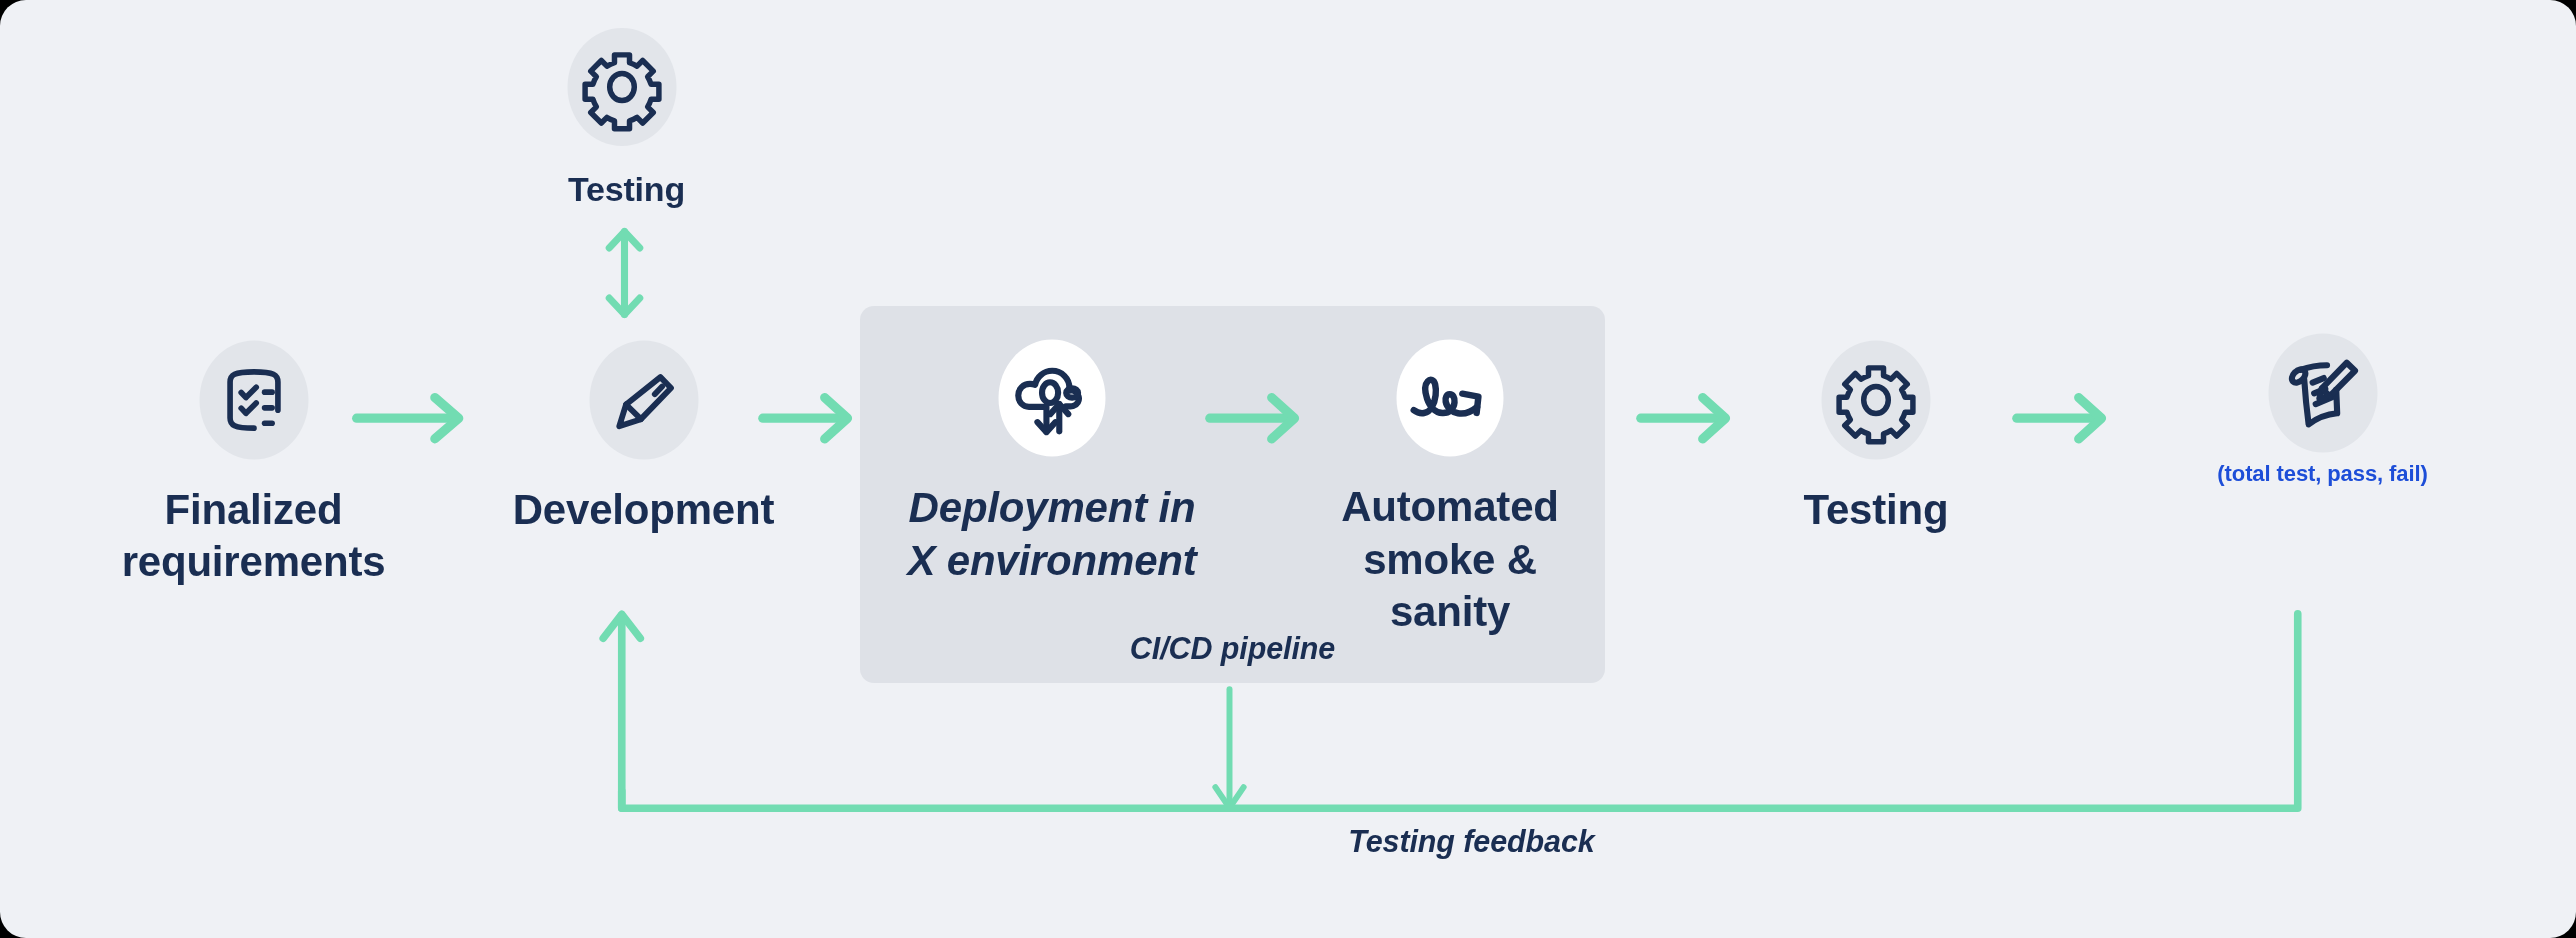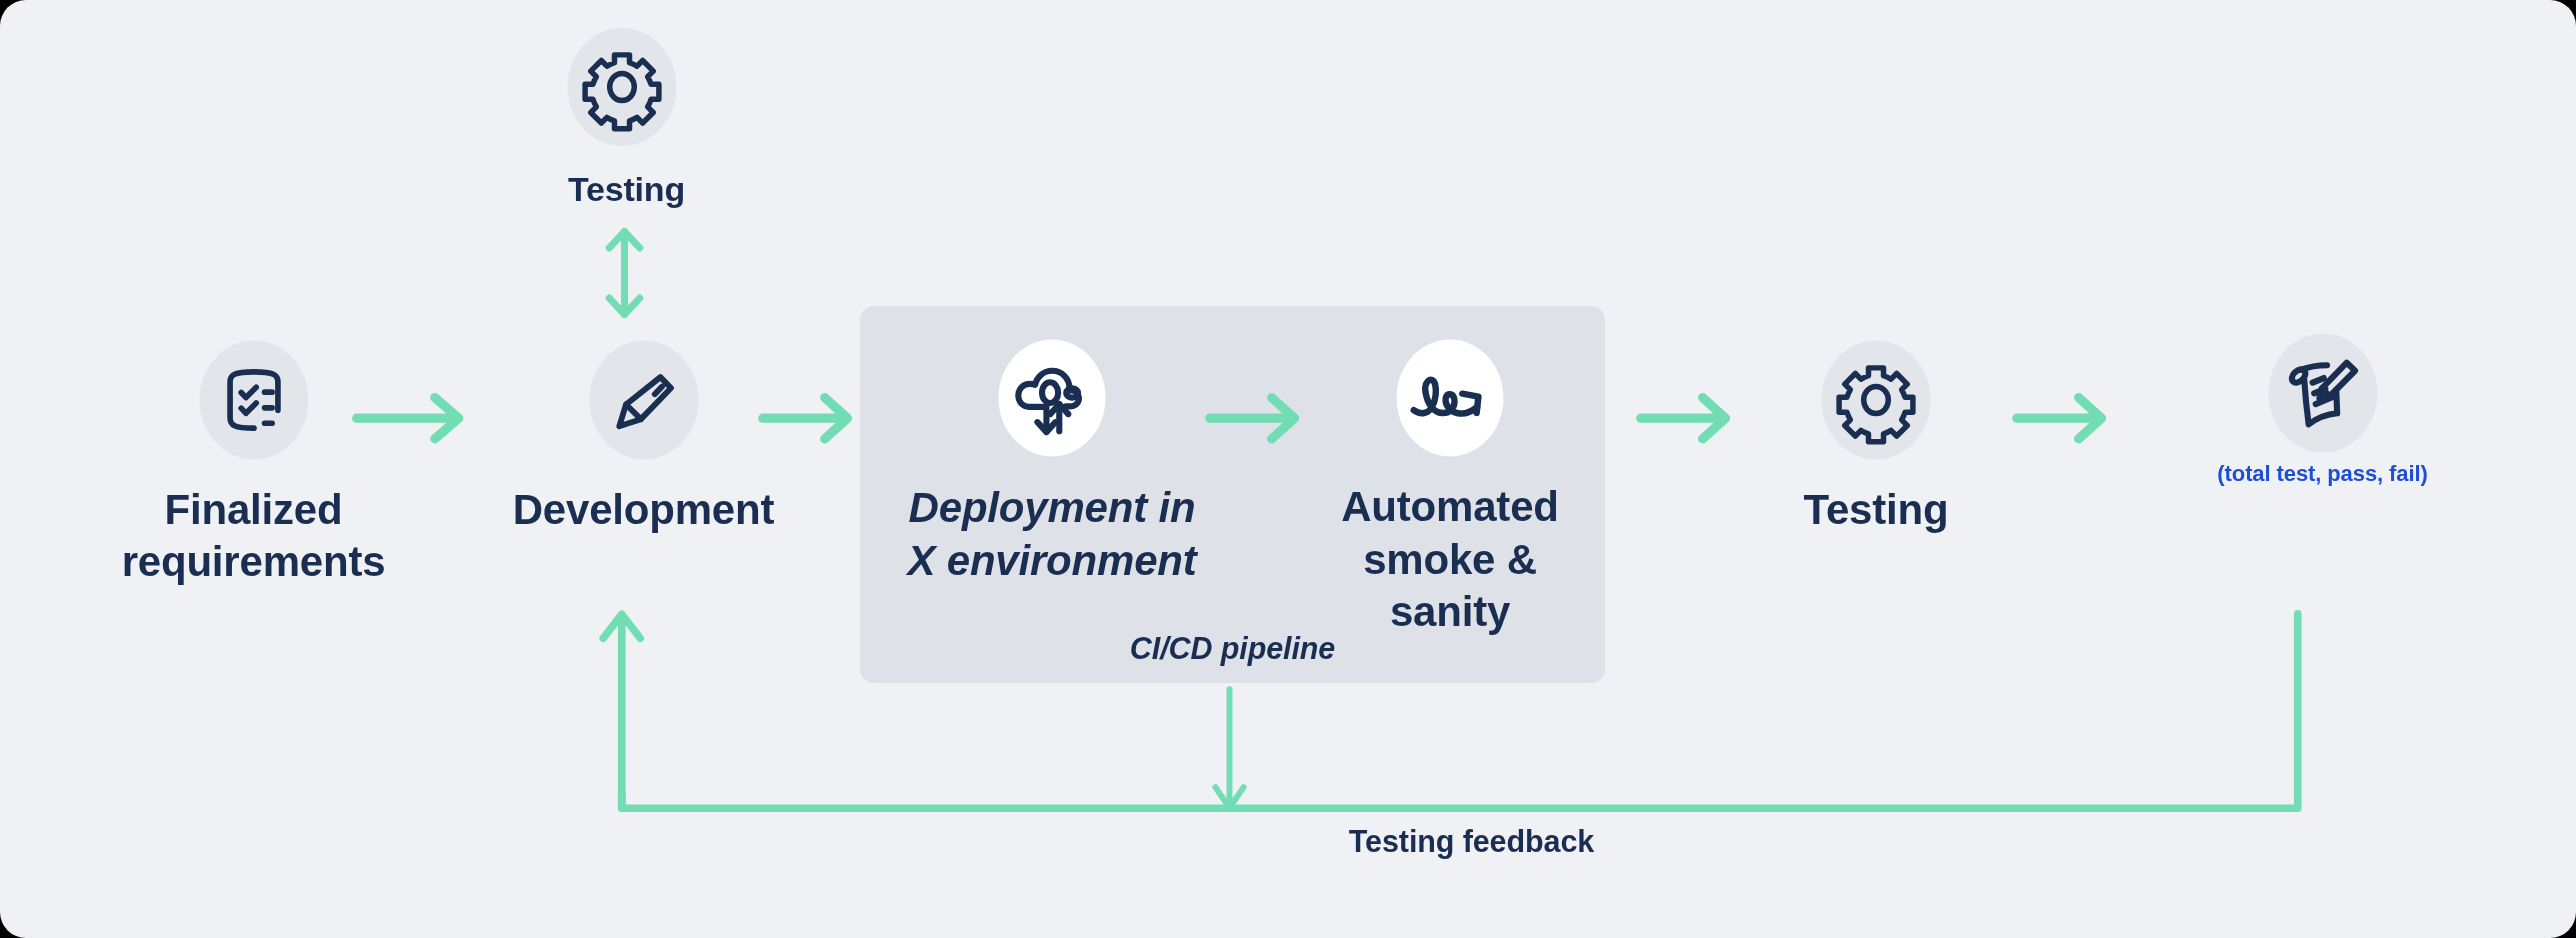--- a/index.html
+++ b/index.html
@@ -108,20 +108,21 @@
     letter-spacing: -0.2px;
   }
   #feedback-label {
     position: absolute;
     left: 1090px;
     top: 824px;
     width: 763px;
     text-align: center;
     color: #1a2e52;
     font-size: 30.5px;
+    font-style: italic;
     font-weight: 700;
     letter-spacing: -0.1px;
   }
 
   svg { display: block; overflow: visible; }
 </style>
 </head>
 <body>
 
 <div id="canvas">

